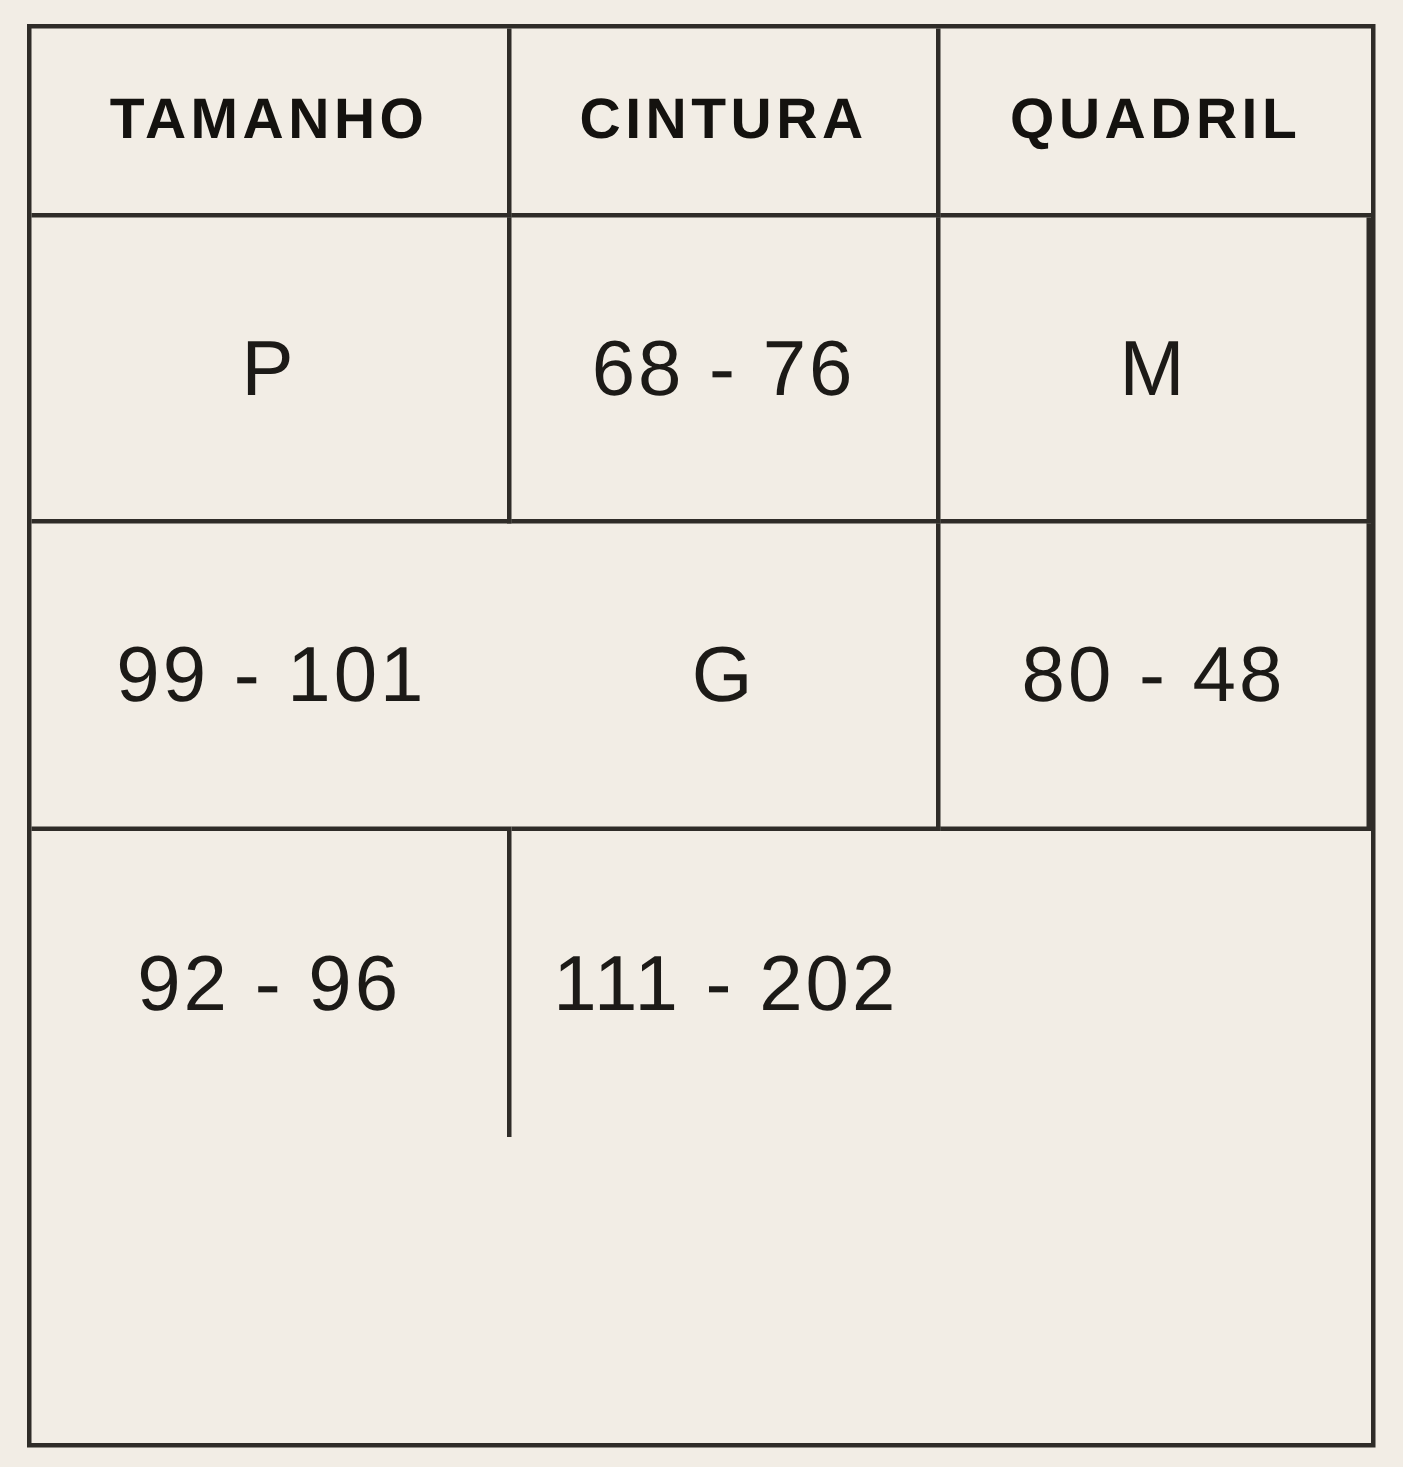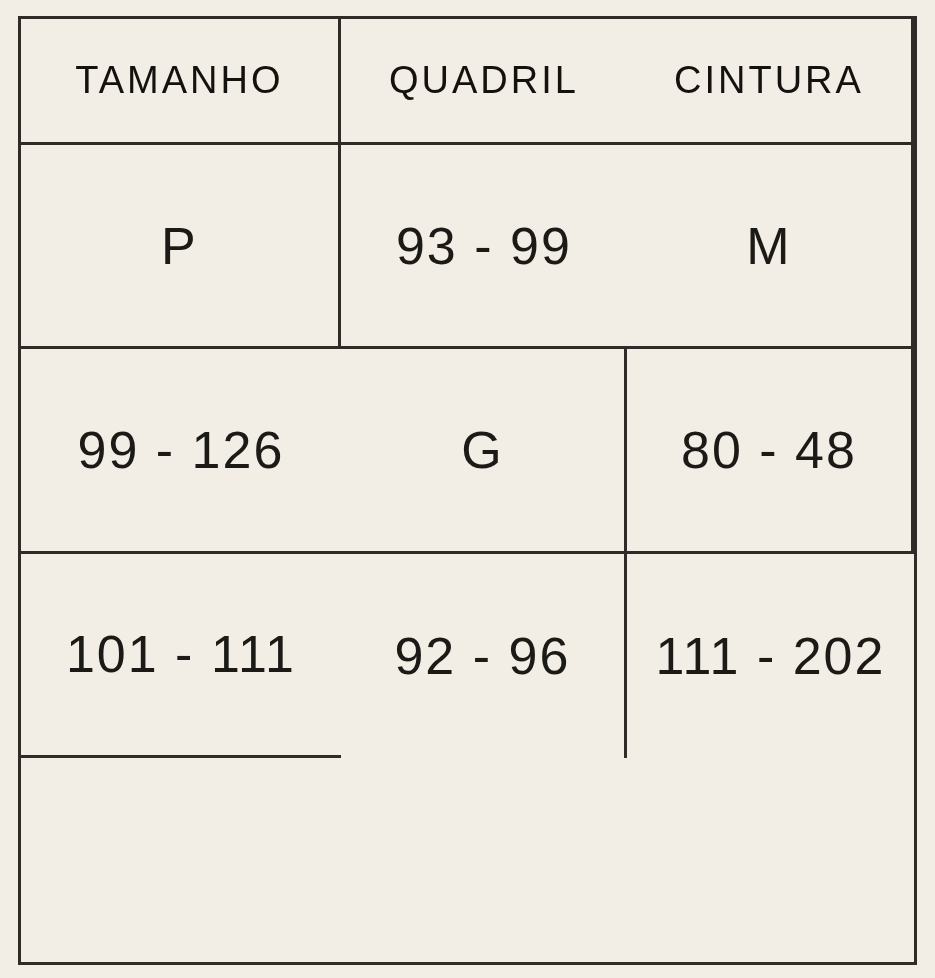--- a/index.html
+++ b/index.html
@@ -32,47 +32,46 @@
     border-right: 3px solid #2F2C28;
     border-bottom: 3px solid #2F2C28;
     color: #191715;
     text-align: center;
   }
   .cell.last-col  { border-right: none; }
   .cell.last-row  { border-bottom: none; }
 
   .header-cell {
     font-size: 38px;
-    font-weight: 400;
+    font-weight: 700;
     letter-spacing: 3px;
     color: #14120F;
   }
 
   .data-cell {
     font-size: 52px;
     font-weight: 300;
     letter-spacing: 2px;
     color: #1C1A17;
   }
 </style>
 </head>
 <body>
 
 <div class="size-table">
 
   <div class="cell header-cell">TAMANHO</div>
+  <div class="cell header-cell">CINTURA</div>
   <div class="cell header-cell last-col">QUADRIL</div>
-  <div class="cell header-cell">CINTURA</div>
 
   <div class="cell data-cell">P</div>
-  <div class="cell data-cell last-col">93 - 99</div>
+  <div class="cell data-cell">68 - 76</div>
 
   <div class="cell data-cell">M</div>
-  <div class="cell data-cell last-col">99 - 126</div>
+  <div class="cell data-cell last-col">99 - 101</div>
 
   <div class="cell data-cell">G</div>
   <div class="cell data-cell">80 - 48</div>
-  <div class="cell data-cell last-col">101 - 111</div>
 
   <div class="cell data-cell last-row">92 - 96</div>
   <div class="cell data-cell last-col last-row">111 - 202</div>
 
 </div>
 
 </body></html>

